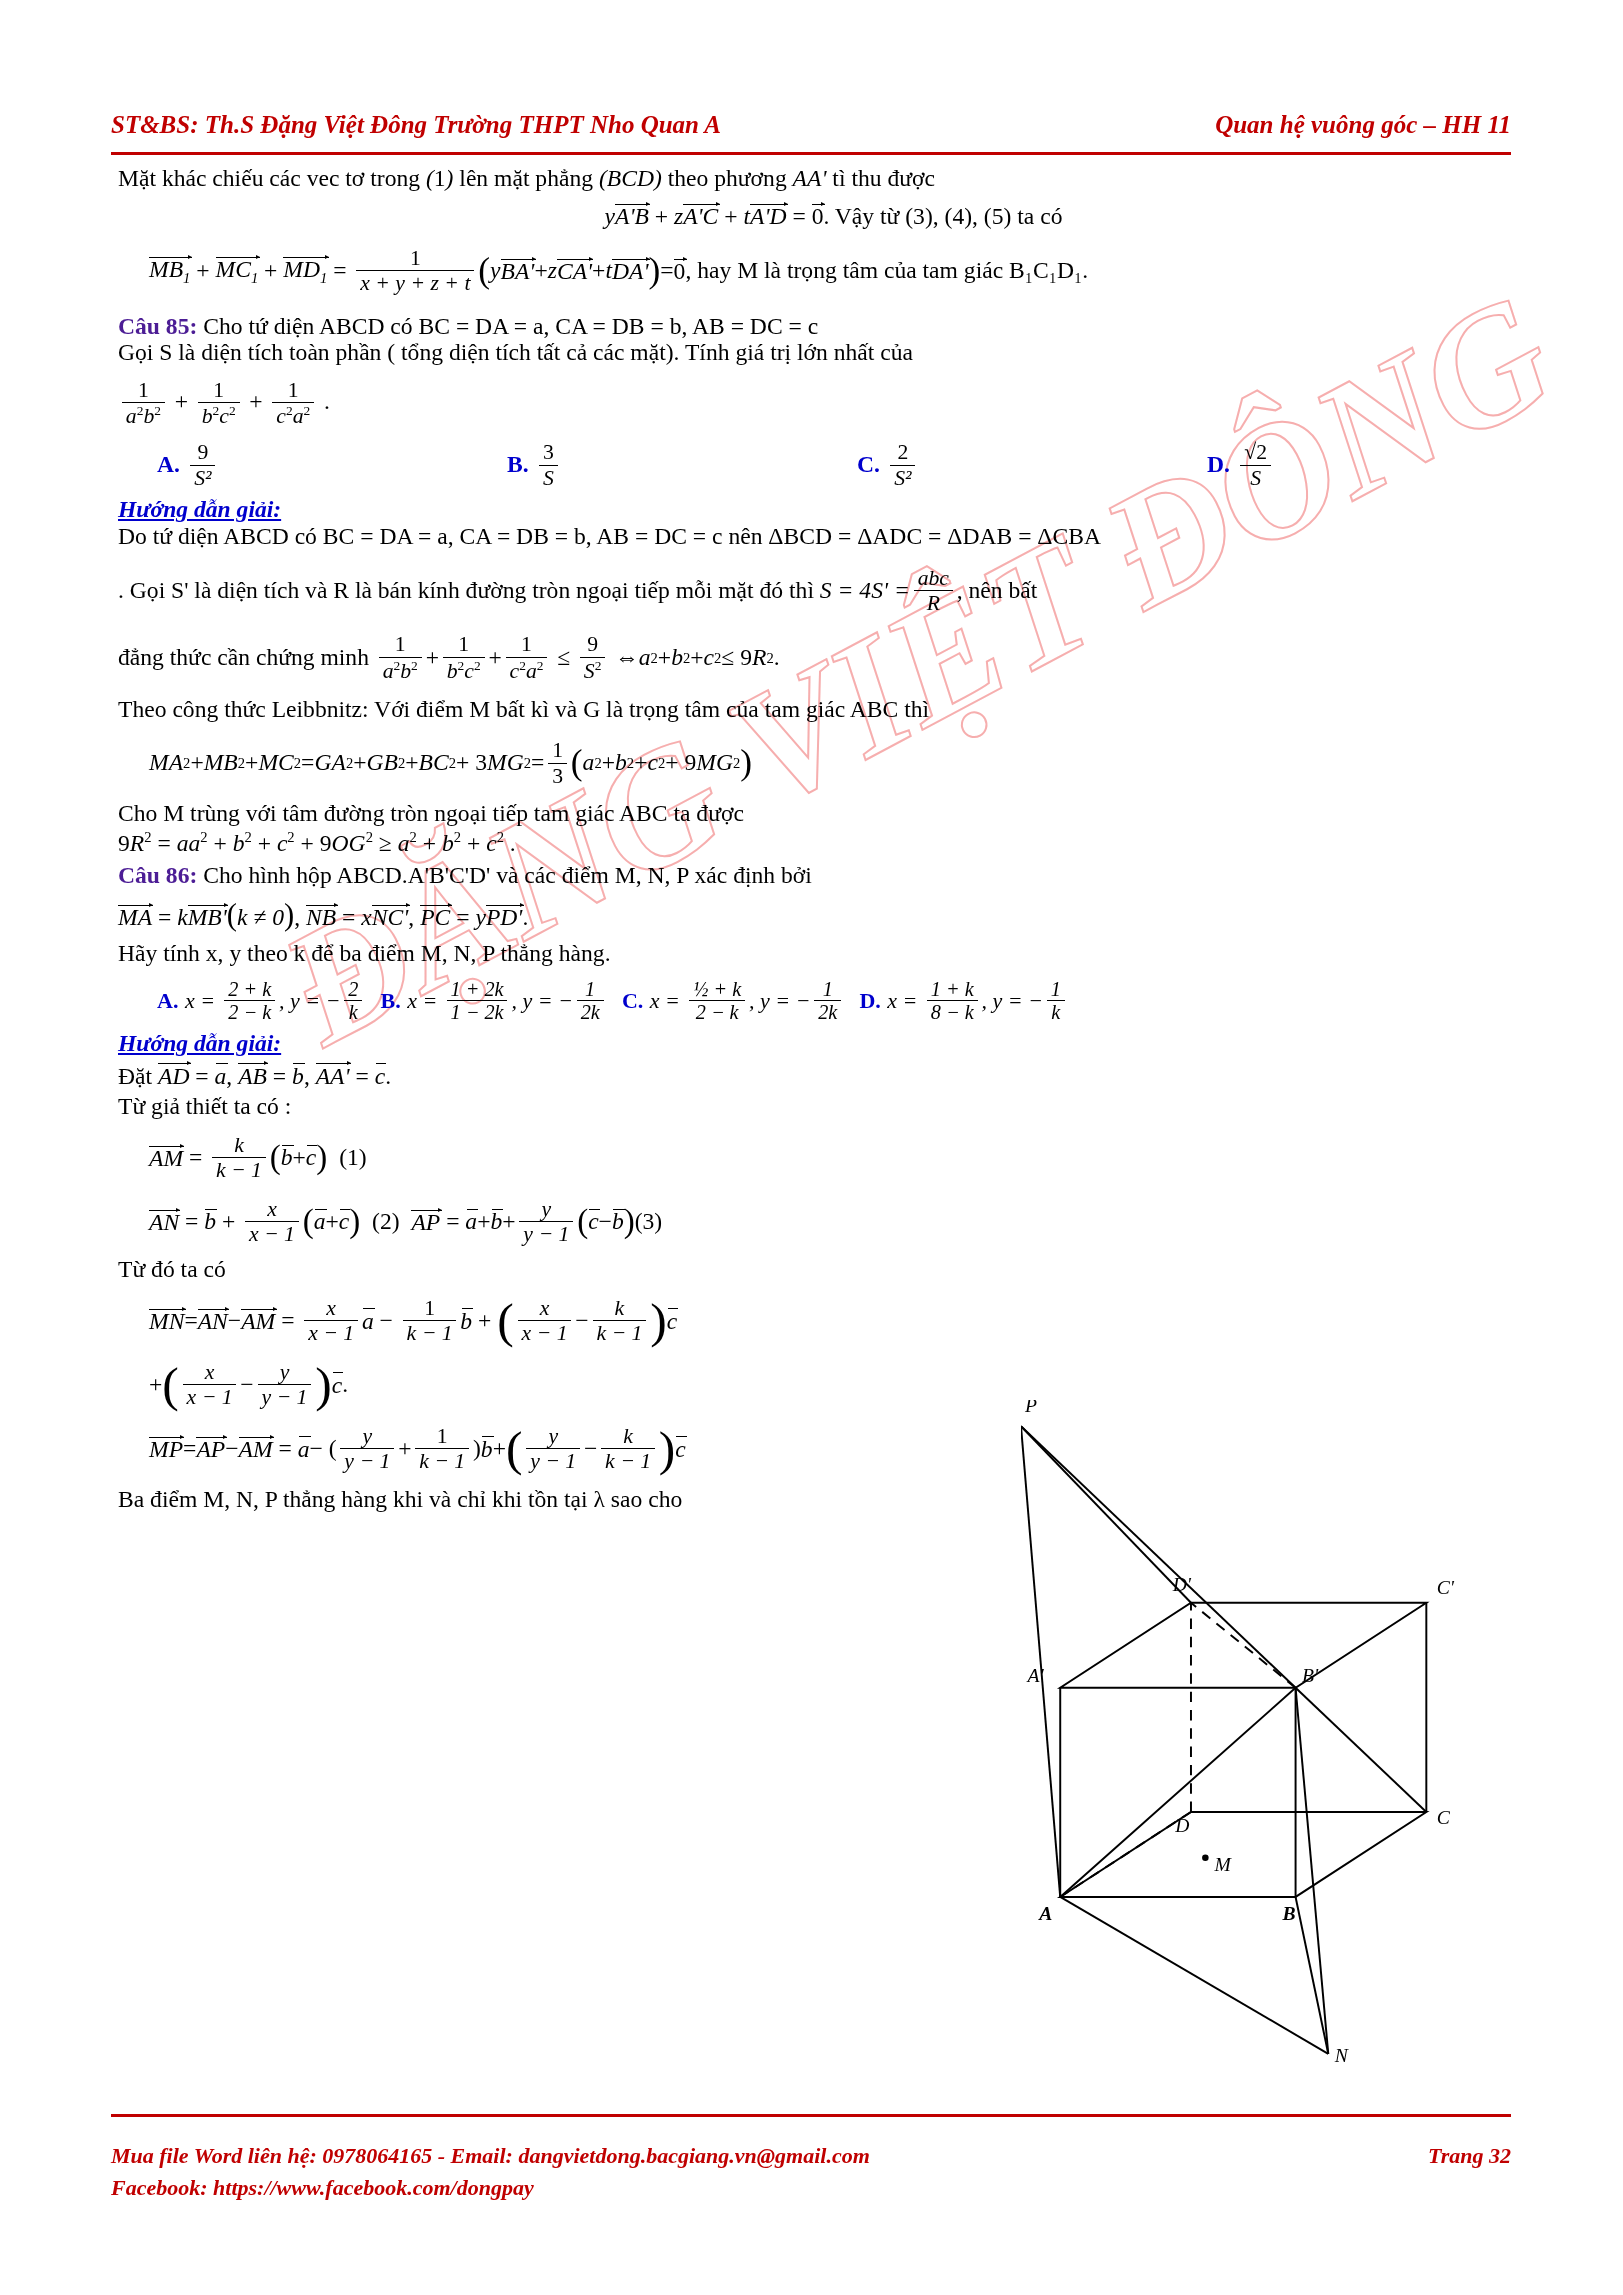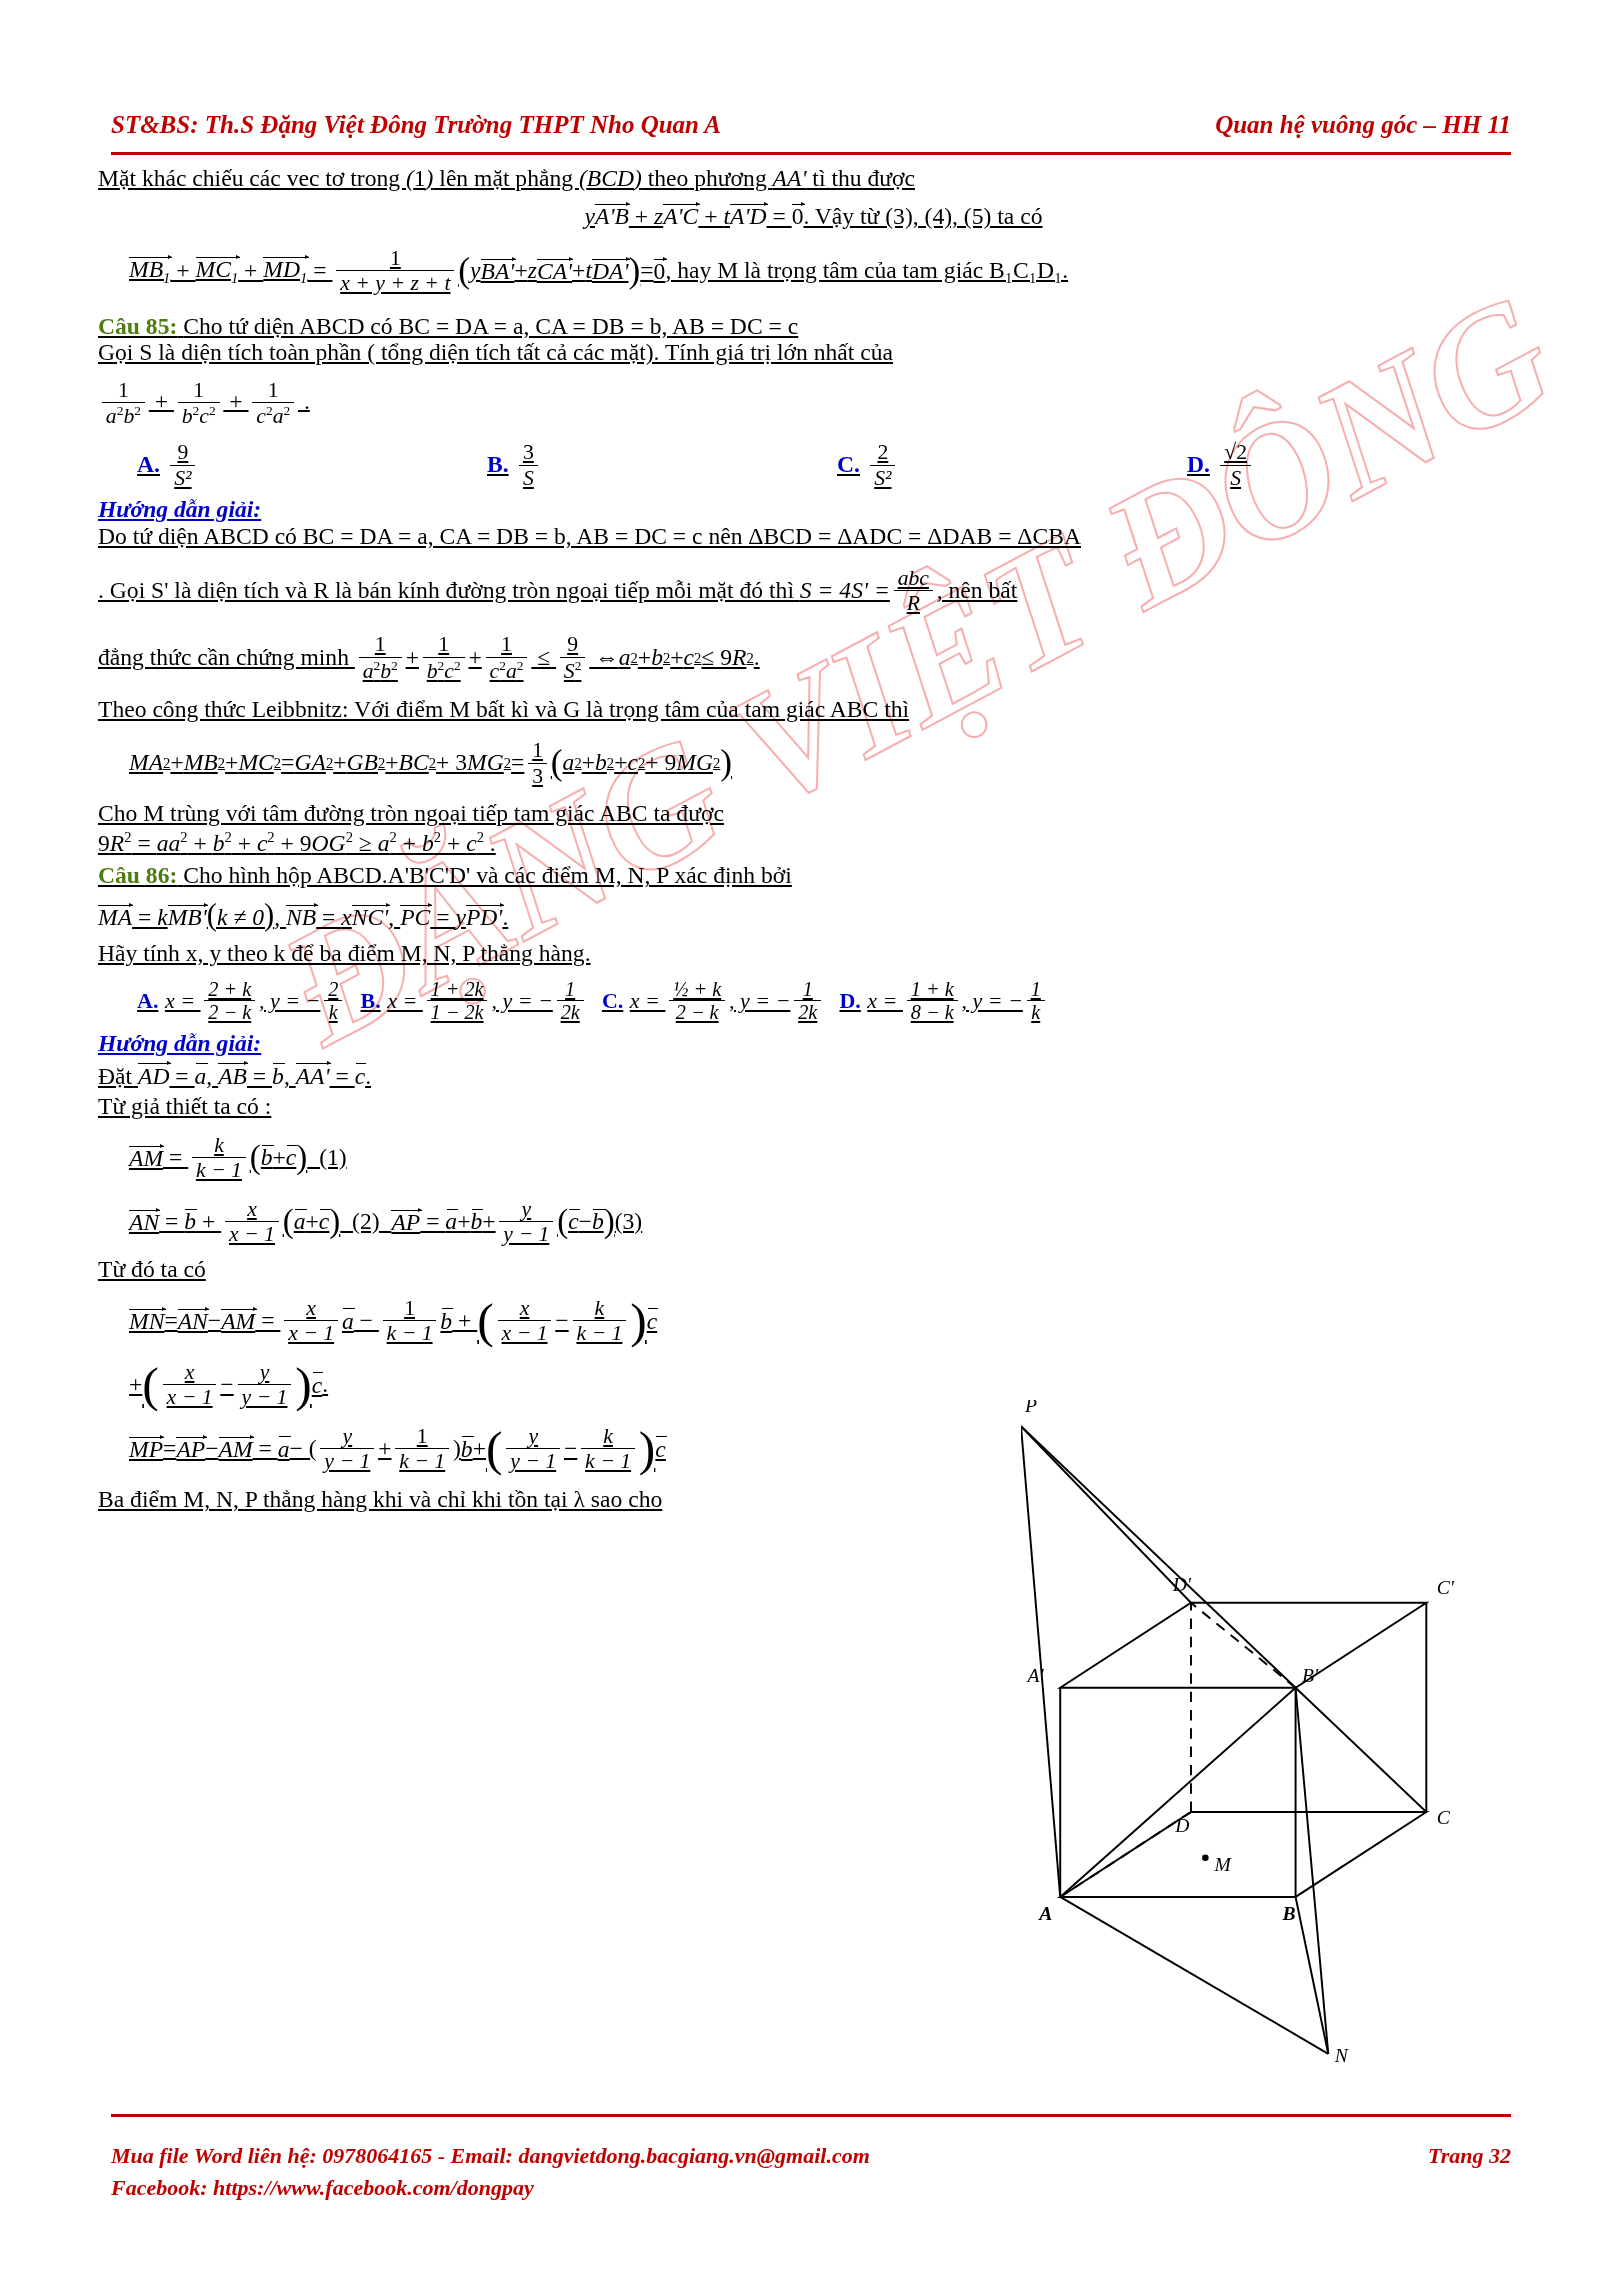--- a/index.html
+++ b/index.html
@@ -33,27 +33,27 @@
   }
   
   .footer {
     position:absolute; left:111px; top:2140px; width:1400px;
     color:#c00000; font-style:italic; font-weight:bold; font-size:22px;
     line-height:1.45;
   }
   .footer-row { display:flex; justify-content:space-between; align-items:center; }
   
   .content {
-    position:absolute; left:98px; top:167px; width:1400px;
-    font-size:23.6px; line-height:1.0;text-decoration:underline;
+    position:absolute; left:118px; top:167px; width:1400px;
+    font-size:23.6px; line-height:1.0;
   }
   .line { margin:0 0 3.9px 0; }
   .para { margin:9.2px 0 2.6px 0; }
   .indent { margin-left:31px; }
-  .blue { color:#4d7c0f; font-weight:bold;text-align:center; }
+  .blue { color:#4c1d95; font-weight:bold;text-align:center; }
   .red { color:#c00000; font-weight:bold; }
   .bold { font-weight:bold; }
   .hd {
     color:#0000cd; font-weight:bold; font-style:italic;
     text-decoration:underline; margin:7.9px 0 3.9px 0;
   }
   
   .m { font-style:italic; font-family:"Liberation Serif", serif; }
   .frac {
     display:inline-block; vertical-align:middle; text-align:center;

